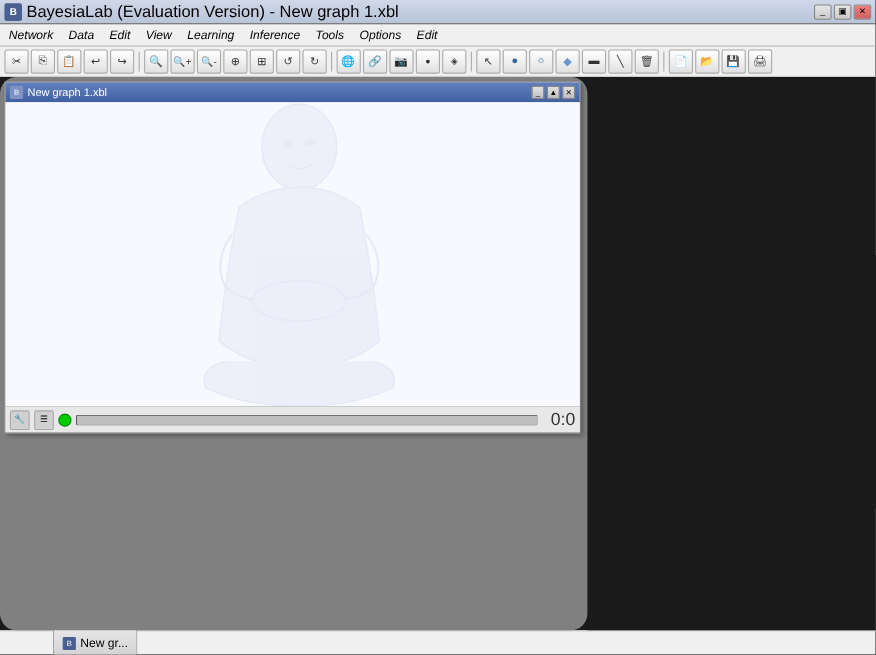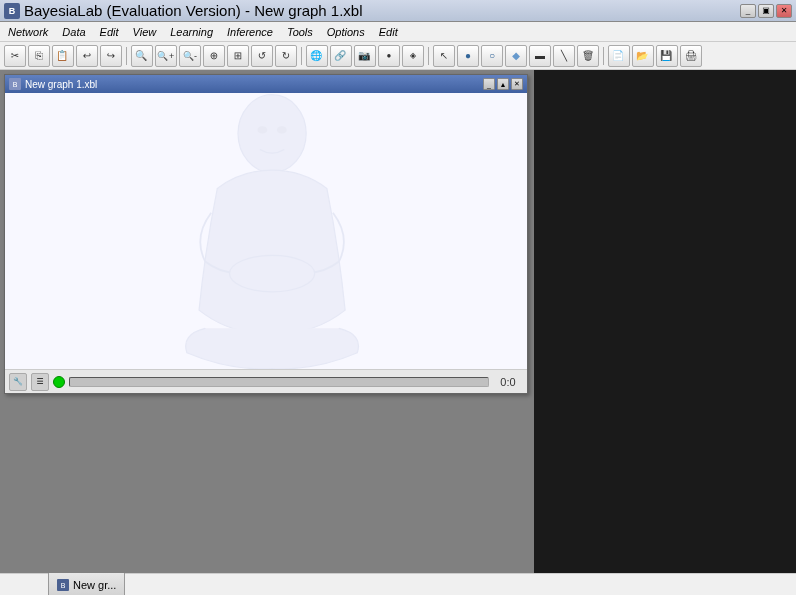--- a/index.html
+++ b/index.html
@@ -115,20 +115,21 @@
       display: flex;
       height: calc(595px - 22px - 20px - 28px - 22px);
     }
 
     
     .mdi-area {
       flex: 1;
       background: #808080;
       position: relative;
       overflow: hidden;
+      border-radius: 15px;
     }
 
     
     .graph-window {
       position: absolute;
       top: 4px;
       left: 4px;
       width: 524px;
       height: 320px;
       background: #ffffff;
@@ -228,24 +229,24 @@
       border: 1px solid #008800;
     }
     .gs-progress {
       flex: 1;
       height: 10px;
       background: #c0c0c0;
       border: 1px inset #aaa;
       border-radius: 2px;
     }
     .gs-coords {
-      font-size: 11px;
+      font-size: 16px;
       color: #333;
       min-width: 30px;
-      text-align: center;
+      text-align: right;
     }
 
     
     .right-panel {
       width: 262px;
       background: #1a1a1a;
     }
 
     
     .status-bar {

